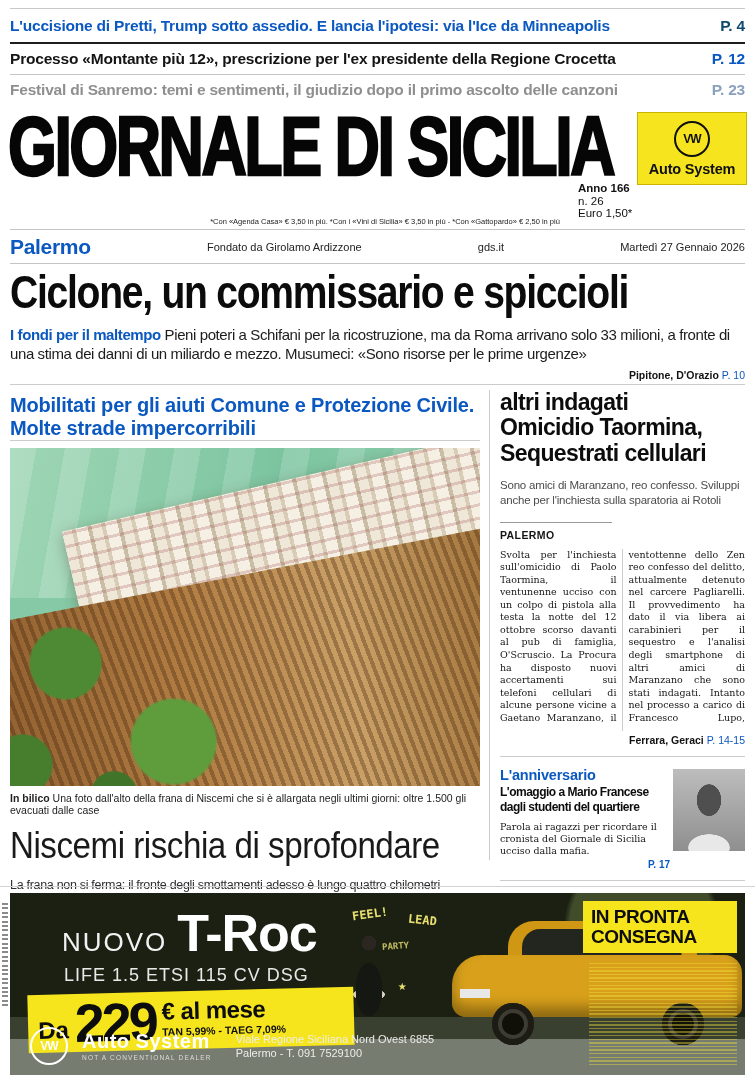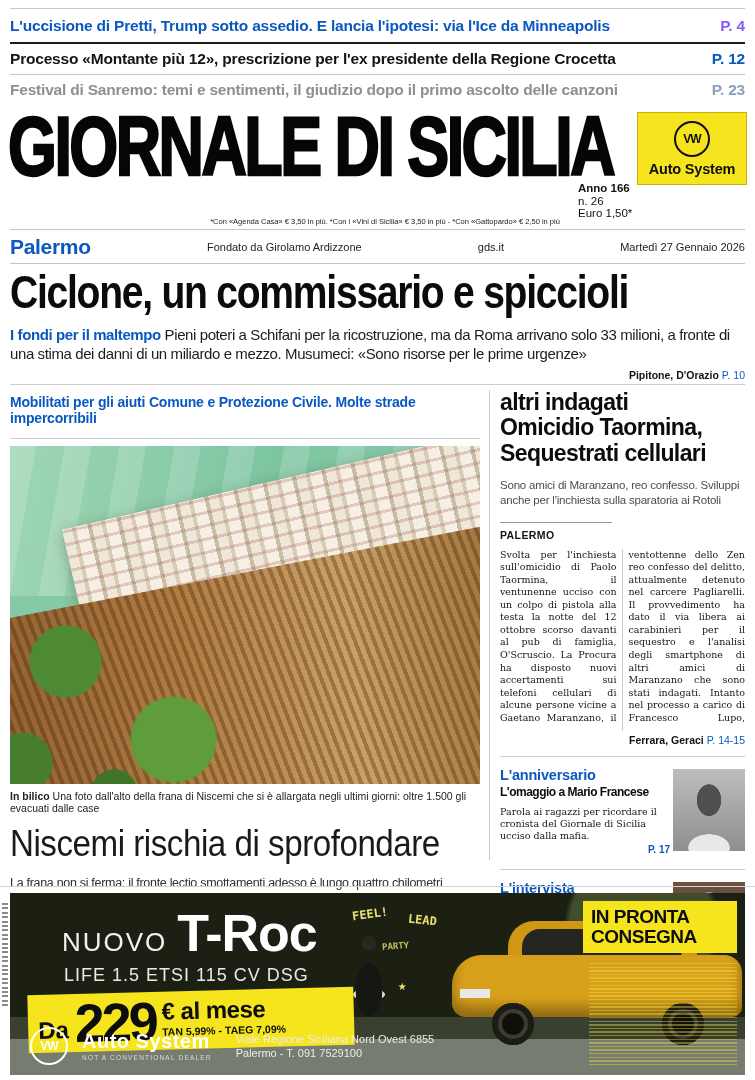--- a/index.html
+++ b/index.html
@@ -4,21 +4,21 @@
 <style>
   html,body{margin:0;padding:0;background:#e9e9e9;}
   .page{position:relative;width:755px;height:1080px;background:#fff;margin:0 auto;
         font-family:"Liberation Sans",sans-serif;overflow:hidden;color:#111;}
 
   
   .toprow{position:absolute;left:10px;right:10px;display:flex;justify-content:space-between;
           align-items:center;font-weight:bold;font-size:15.5px;letter-spacing:-0.2px;gap:12px;}
   .toprow .pg{font-size:15.5px;margin-left:12px;white-space:nowrap;}
   .tr1{top:8px;height:33px;border-top:1px solid #c9c9c9;border-bottom:2px solid #1d1d1d;color:#0a58c0;}
-  .tr1 .pg{color:#8b5cf6;}
+  .tr1 .pg{color:#0c4a6e;}
   .tr2{top:43px;height:31px;border-bottom:1px solid #c4c4c4;color:#141414;}
   .tr2 .pg{color:#0a58c0;}
   .tr3{top:75px;height:29px;color:#8f8f8f;}
   .tr3 .pg{color:#8aa0bd;}
 
   
   .mast-title{position:absolute;left:8px;top:106px;font-size:74px;font-weight:bold;
               letter-spacing:-3px;color:#060606;white-space:nowrap;line-height:1;
               transform:scaleX(.85) scaleY(1.12);transform-origin:left top;
               -webkit-text-stroke:2.2px #060606;}
@@ -47,22 +47,22 @@
            white-space:nowrap;transform:scaleX(.85);transform-origin:left top;line-height:1.05;}
   .lead .deck{margin-top:10px;font-size:15px;letter-spacing:-0.4px;line-height:1.25;color:#1c1c1c;}
   .lead .deck .kick{color:#0a58c0;font-weight:bold;}
   .lead .byline{margin-top:5px;text-align:right;font-size:10.5px;font-weight:bold;color:#111;}
   .pg-blue{color:#0a58c0;font-weight:normal;}
   .rule-full{position:absolute;left:10px;right:10px;top:384px;border-top:1px solid #cccccc;}
   .vrule{position:absolute;left:489px;top:390px;height:470px;border-left:1px solid #cccccc;}
 
   
   .leftcol{position:absolute;left:10px;top:390px;width:470px;}
-  .leftcol .kicker{color:#0a58c0;font-weight:bold;font-size:14px;letter-spacing:-0.2px;
-                   padding:4px 0 12px;border-bottom:1px solid #cccccc;}
+  .leftcol .kicker{color:#0a58c0;font-weight:bold;font-size:20px;letter-spacing:-0.2px;
+                   padding:4px 0 0;border-bottom:1px solid #cccccc;}
   .photo{position:relative;margin-top:7px;width:470px;height:338px;overflow:hidden;background:#86c9a6;}
   .ph-sky{position:absolute;left:0;top:0;right:0;height:150px;
           background:repeating-linear-gradient(100deg,rgba(255,255,255,.16) 0 26px,rgba(0,0,0,0) 26px 54px),
                      linear-gradient(100deg,#9fd6b5,#7cc4a0 55%,#8fcfae);}
   .ph-town{position:absolute;left:70px;top:18px;width:560px;height:225px;transform:rotate(-13deg);
            background:repeating-linear-gradient(0deg,rgba(150,60,60,.22) 0 3px,rgba(0,0,0,0) 3px 13px),
                       repeating-linear-gradient(90deg,#efe7d8 0 10px,#d8ccb6 10px 14px,#f6f0e4 14px 26px,#c9bda6 26px 30px);
            box-shadow:0 4px 14px rgba(60,40,20,.35);}
   .ph-cliff{position:absolute;left:-50px;top:128px;width:580px;height:280px;transform:rotate(-11deg);
             background:repeating-linear-gradient(80deg,rgba(60,30,8,.32) 0 4px,rgba(0,0,0,0) 4px 9px),
@@ -217,21 +217,21 @@
       <div class="ph-cliff"></div>
       <div class="ph-green"></div>
     </div>
     <div class="caption">
       <span class="b">In bilico</span>
       <span> </span>
       <span>Una foto dall'alto della frana di Niscemi che si è allargata negli ultimi giorni: oltre 1.500 gli evacuati dalle case</span>
     </div>
     <div class="niscemi-title">Niscemi rischia di sprofondare</div>
     <div class="niscemi-body">
-      <div>La frana non si ferma: il fronte lectio smottamenti adesso è lungo quattro chilometri</div>
+      <div>La frana non si ferma: il fronte degli smottamenti adesso è lungo quattro chilometri</div>
       <div>Oltre 1.500 persone già evacuate. Un centinaio gli edifici sgomberati, tra cui una scuola</div>
     </div>
     <div class="byline">
       <span>Calabrese</span>
       <span> </span>
       <span class="pg-blue">P. 11</span>
     </div>
   </div>
 
   <div class="rightcol">
@@ -248,20 +248,21 @@
       <span> </span>
       <span class="pg-blue">P. 14-15</span>
     </div>
 
     <div class="divider"></div>
 
     <div class="promo">
       <div class="kick">L'anniversario</div>
       <div class="ttl">
         <span style="display:block">L'omaggio a Mario Francese</span>
+        <span style="display:block">dagli studenti del quartiere</span>
       </div>
       <div class="txt">Parola ai ragazzi per ricordare il cronista del Giornale di Sicilia ucciso dalla mafia.</div>
       <div class="pgline pg-blue">P. 17</div>
       <div class="portrait bw"></div>
     </div>
 
     <div class="divider"></div>
 
     <div class="promo">
       <div class="kick">L'intervista</div>

